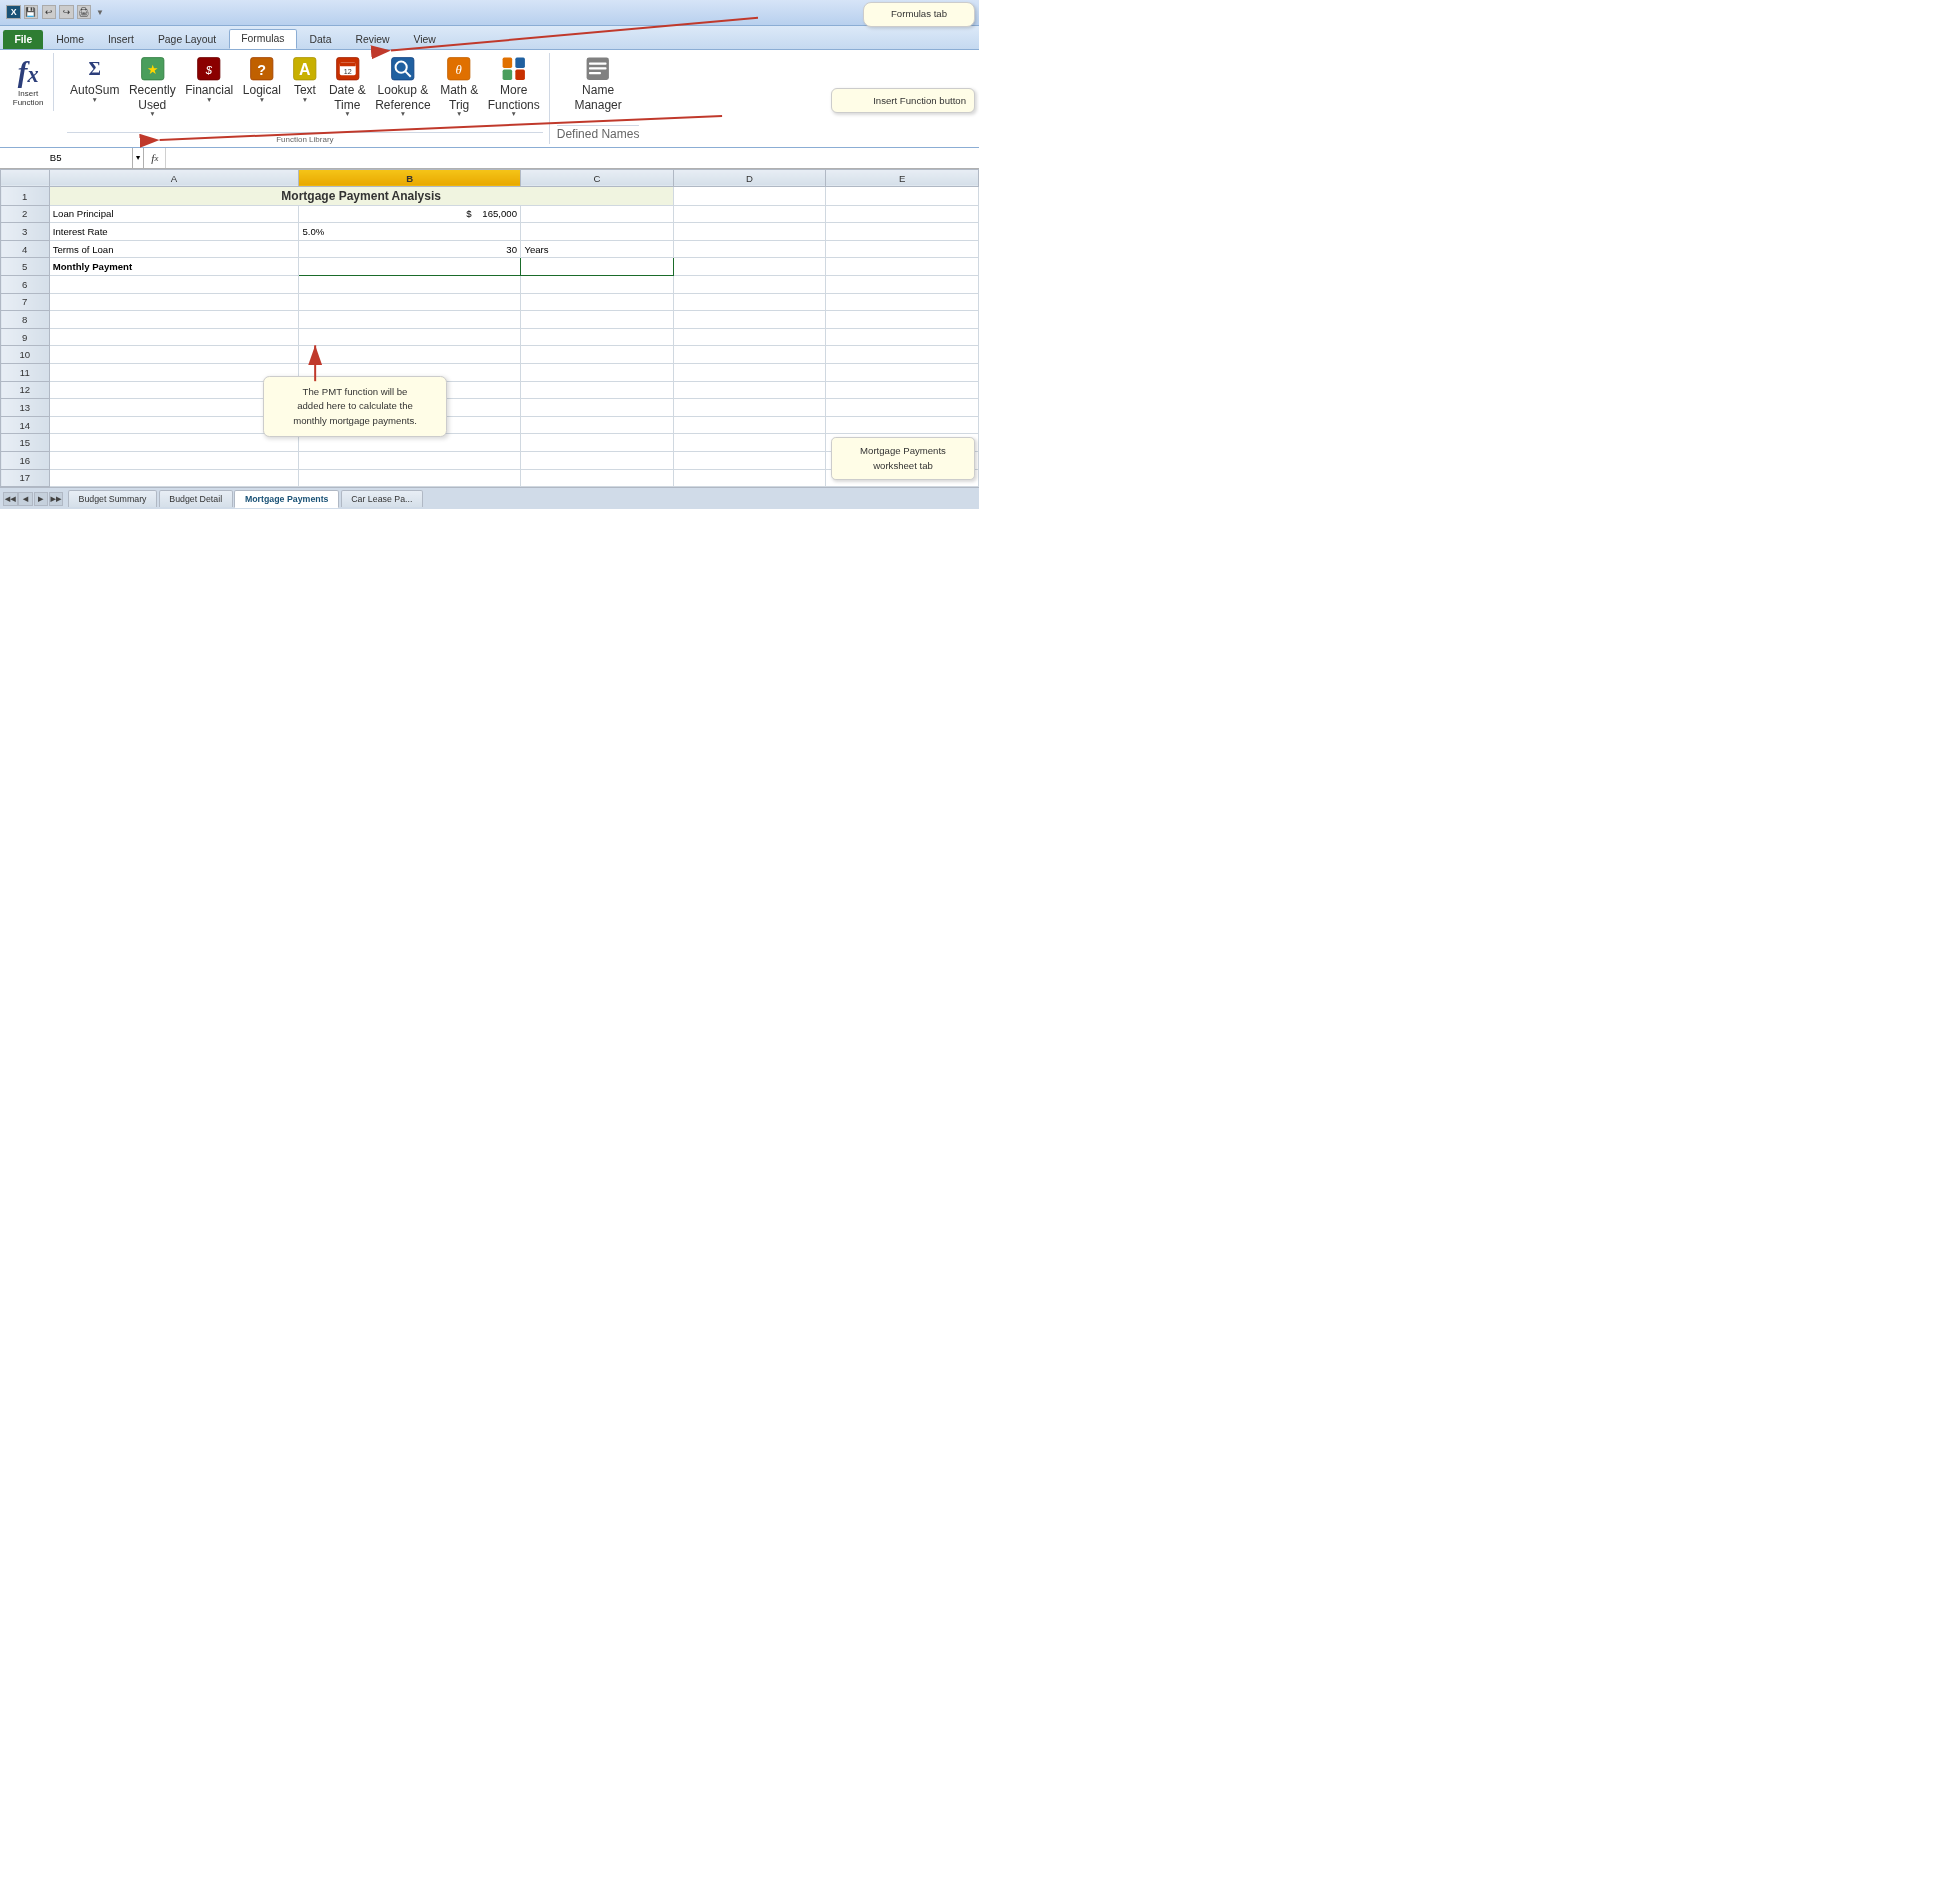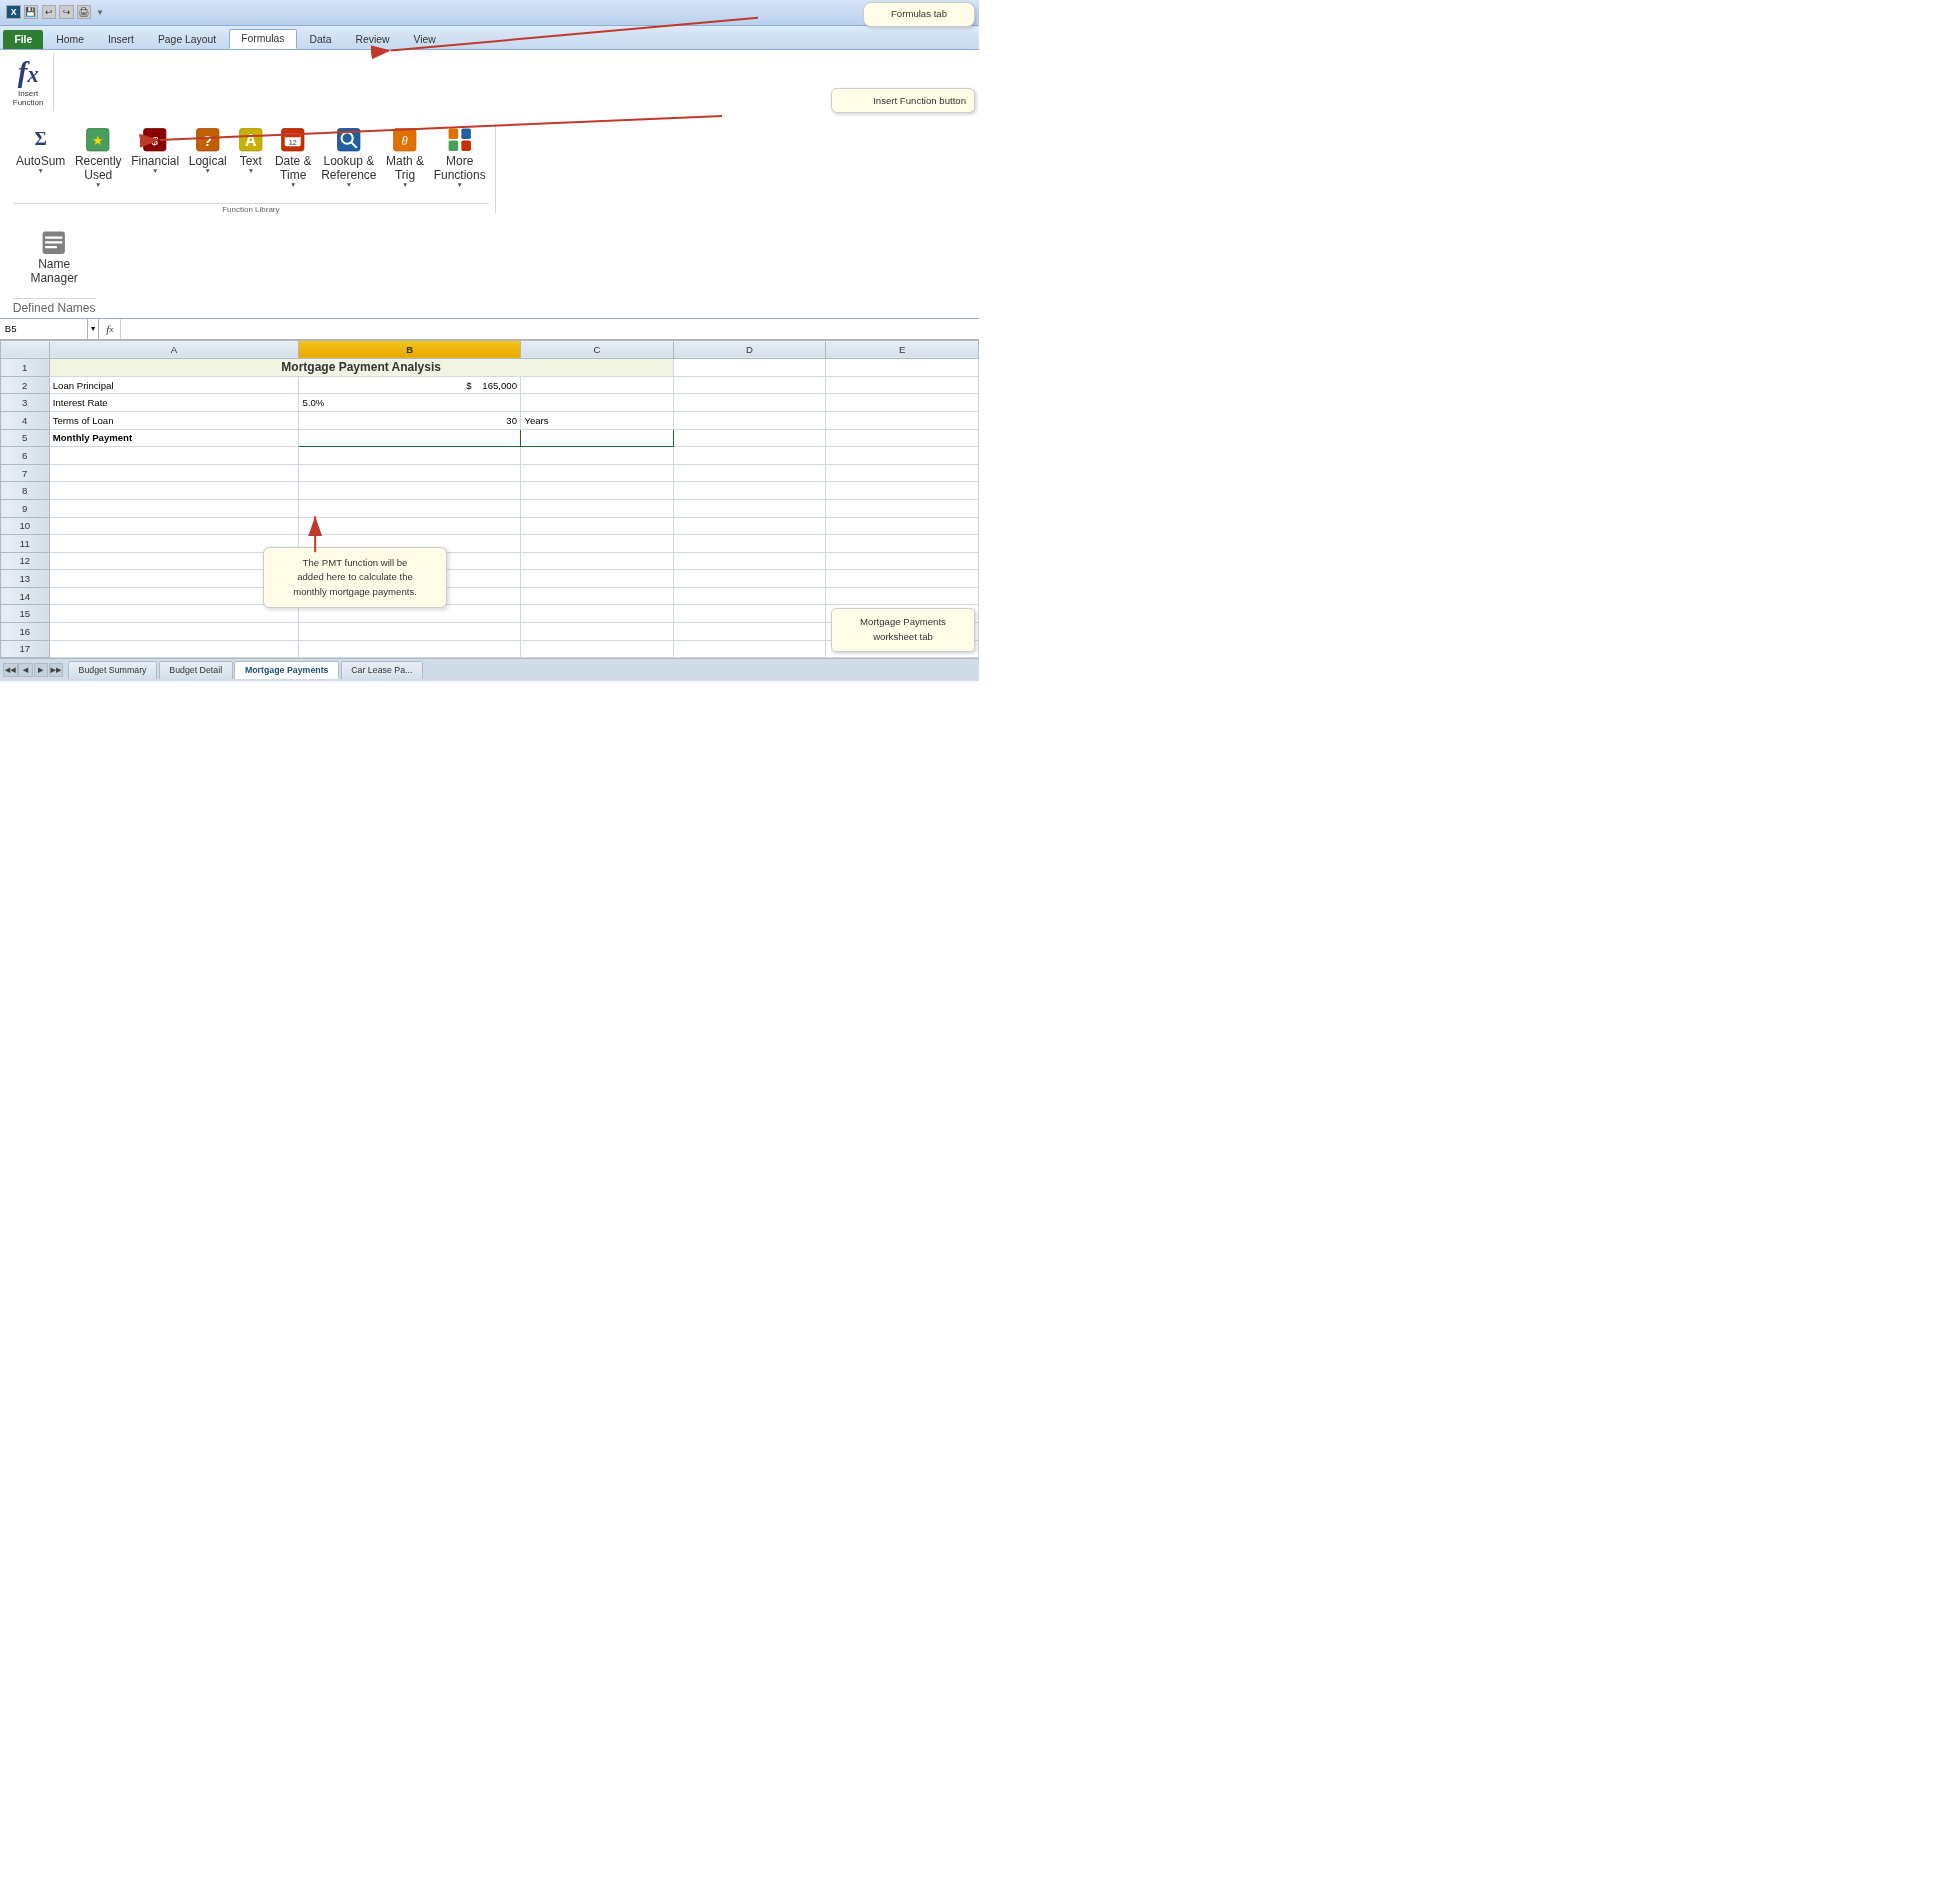--- a/index.html
+++ b/index.html
@@ -53,22 +53,21 @@
       font-weight: bold;
     }
 
     
     .ribbon {
       background: #fff;
       border-bottom: 1.6px solid #8badd4;
       padding: 3.2px 6.4px;
       display: flex;
       align-items: flex-start;
-      gap: 12px;
-      flex-direction: column;
+      gap: 0;
     }
     .ribbon-buttons {
       display: flex;
       flex-direction: row;
       align-items: flex-start;
       gap: 3.2px;
     }
 
     .ribbon-btn {
       display: flex;
@@ -127,20 +126,21 @@
       padding: 0;
     }
     .name-box {
       width: 88px;
       border-right: 0.8px solid #b0b0b0;
       padding: 0 4.8px;
       font-size: 9.6px;
       height: 100%;
       display: flex;
       align-items: center;
+      margin-left: 45px;
     }
     .name-box-dropdown {
       width: 11.2px;
       display: flex;
       align-items: center;
       justify-content: center;
       border-right: 0.8px solid #b0b0b0;
       height: 100%;
       cursor: pointer;
       font-size: 7.2px;

